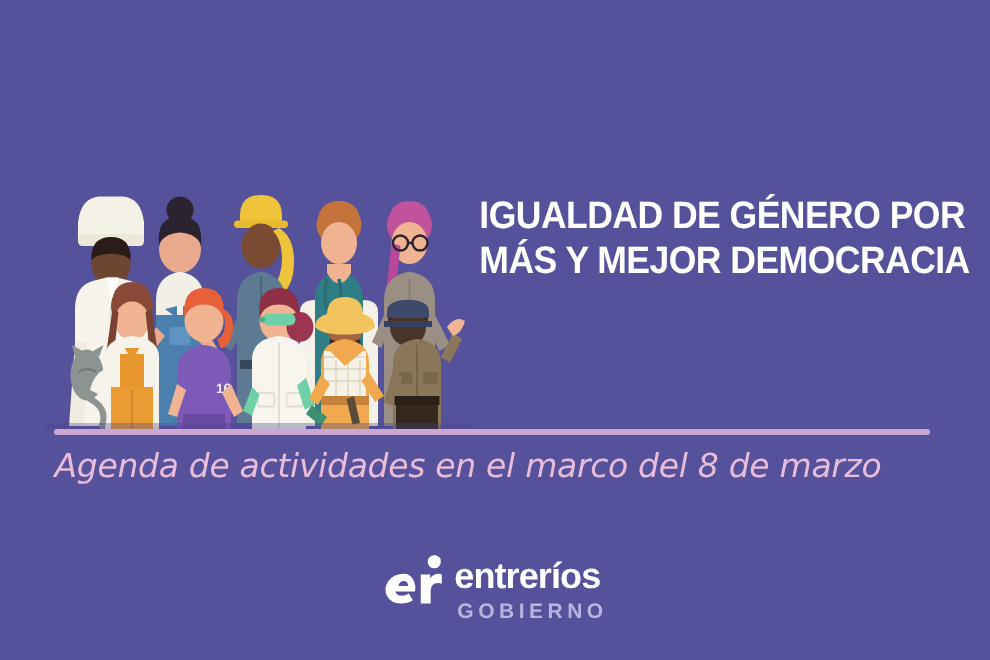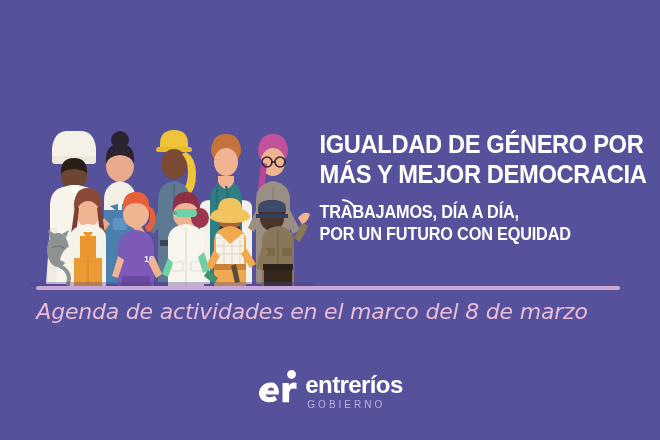--- a/index.html
+++ b/index.html
@@ -100,22 +100,22 @@
   #logo-words { padding-top:7px; }
   .logo-name {
     color:#ffffff;
     font-size:24px;
     font-weight:bold;
     letter-spacing:-0.6px;
     line-height:1;
   }
   .logo-sub {
     color:#b9b3de;
-    font-size:10px;
-    font-weight:normal;
+    font-size:14px;
+    font-weight:bold;
     letter-spacing:3.0px;
     line-height:1;
     margin-top:3px;
     margin-left:2px;
   }
 </style>
 </head>
 <body>
 
 <div id="poster">
@@ -286,29 +286,20 @@
       </g>
 
       <rect x="0" y="204" width="285" height="4" fill="#4a4689" opacity="0.35"></rect>
       </g>
     </svg>
   </div>
 
   <div id="textblock">
     <div class="headline">IGUALDAD DE GÉNERO POR</div>
     <div class="headline">MÁS Y MEJOR DEMOCRACIA</div>
-    <div class="sub-wrap">
-      <span class="swoosh">
-        <svg viewBox="0 0 16 12" xmlns="http://www.w3.org/2000/svg">
-          <path d="M1 1 q9 1 12 9" stroke="#ffffff" stroke-width="2" fill="none" stroke-linecap="round"></path>
-        </svg>
-      </span>
-      <div class="subline">TRABAJAMOS, DÍA A DÍA,</div>
-      <div class="subline">POR UN FUTURO CON EQUIDAD</div>
-    </div>
   </div>
 
   <div id="divider"></div>
 
   <div id="script-line">Agenda de actividades en el marco del 8 de marzo</div>
 
   <div id="logo">
     <div id="logo-inner">
       <span id="logo-mark">
         <svg viewBox="0 0 44 42" xmlns="http://www.w3.org/2000/svg">

